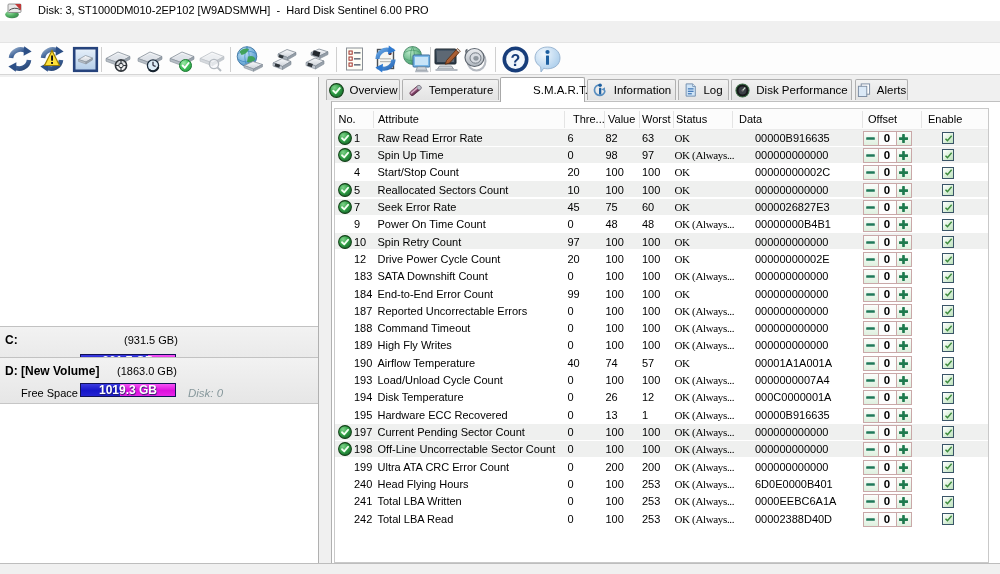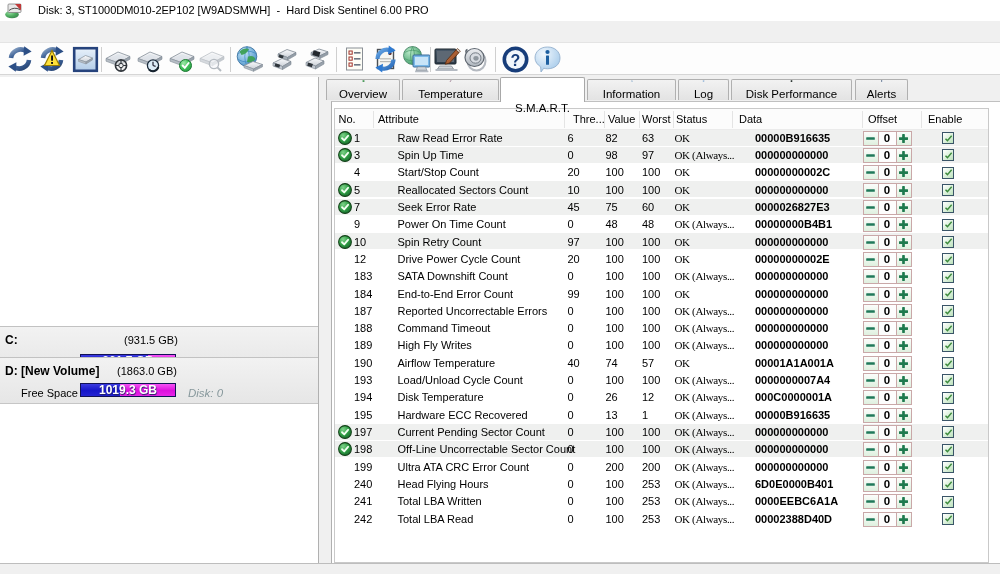--- a/index.html
+++ b/index.html
@@ -29,37 +29,37 @@
 .pblock { position:absolute; left:0; width:318px; height:47px;
   background:linear-gradient(to bottom,#f2f2f2,#e6e6e6); border-top:1px solid #c2c2c2; }
 .pblock .l1b { position:absolute; left:5px; top:5.5px; font-weight:bold; font-size:12px; }
 .pblock .l1r { position:absolute; top:7px; font-size:11px; }
 .pbar { position:absolute; left:80px; width:96px; height:14px; border:1px solid #111155;
   text-align:center; color:#fff; font-weight:bold; font-size:12px; line-height:12.5px;
   text-shadow:0.5px 0.5px 1px #202060; }
 .fs { position:absolute; left:21px; font-size:11px; }
 .tab { position:absolute; top:79px; height:21px; background:linear-gradient(to bottom,#f2f2f2,#e3e3e3);
   border:1px solid #b0b0b0; border-bottom:none; border-radius:2px 2px 0 0;
-  display:flex; align-items:center; justify-content:center; gap:6px; font-size:11.5px; z-index:2;flex-direction:column; }
+  display:flex; align-items:center; justify-content:center; gap:6px; font-size:11.5px; z-index:2; }
 .tab.active { top:77px; height:24.5px; background:#fff; border-color:#a8a8a8; z-index:3;gap:36px; }
 #content { left:331px; top:100.5px; width:669px; height:462.5px; background:#fff; border-left:1px solid #b0b0b0; border-top:1px solid #c0c0c0; }
 #tablewrap { position:absolute; left:2px; top:6px; width:655px; height:455px; border:1px solid #c9c9c9; background:#fff; }
 #thead { position:relative; height:21px; border-bottom:1px solid #ebebeb; background:#fcfcfc; }
 #thead span { position:absolute; top:4px; }
 .hsep { position:absolute; top:2px; height:17px; width:1px; background:#e4e4e4; }
 .trow { position:relative; height:17.32px; }
 .trow > span { position:absolute; top:2.2px; }
 .rc { left:2.5px; top:1.2px !important; }
 .c-no { left:19px; }
-.c-attr { left:42.5px;margin-left:20px; }
+.c-attr { left:42.5px; }
 .c-thre { left:232.5px; }
 .c-val { left:270.5px; }
 .c-worst { left:307px; }
 .c-stat { left:339.5px; width:64px; overflow:hidden; white-space:nowrap; letter-spacing:-0.35px;font-family:Liberation Serif, serif; }
-.c-data { left:404px; font-weight:bold;padding-left:16px; }
+.c-data { left:404px; font-weight:normal;padding-left:16px; }
 .off { left:527.5px; top:1.2px !important; display:flex; height:15px; }
 .ob { width:16px; height:15px; border:1px solid #c9a8a8; background:linear-gradient(to bottom,#fbfdfb,#dff0df); display:flex; align-items:center; justify-content:center; }
 .oz { width:17px; height:15px; border-top:1px solid #c9a8a8; border-bottom:1px solid #c9a8a8; background:#fdfdfd; text-align:center; font-weight:bold; line-height:13.5px; font-size:11.5px; }
 .cb { left:607px; top:2.5px !important; width:12px; height:12px; border:1.3px solid #3a5568; background:linear-gradient(135deg,#fdfffd 5%,#bfe3bf 95%); display:flex; align-items:center; justify-content:center; }
 #statusline { left:0; top:563px; width:1000px; height:11px; background:#f0f0f0; border-top:1px solid #bdbdbd; }
 </style></head>
 <body>
 <svg width="0" height="0" style="position:absolute">
     <defs>
 <radialGradient id="gg2" cx="35%" cy="30%" r="75%">

